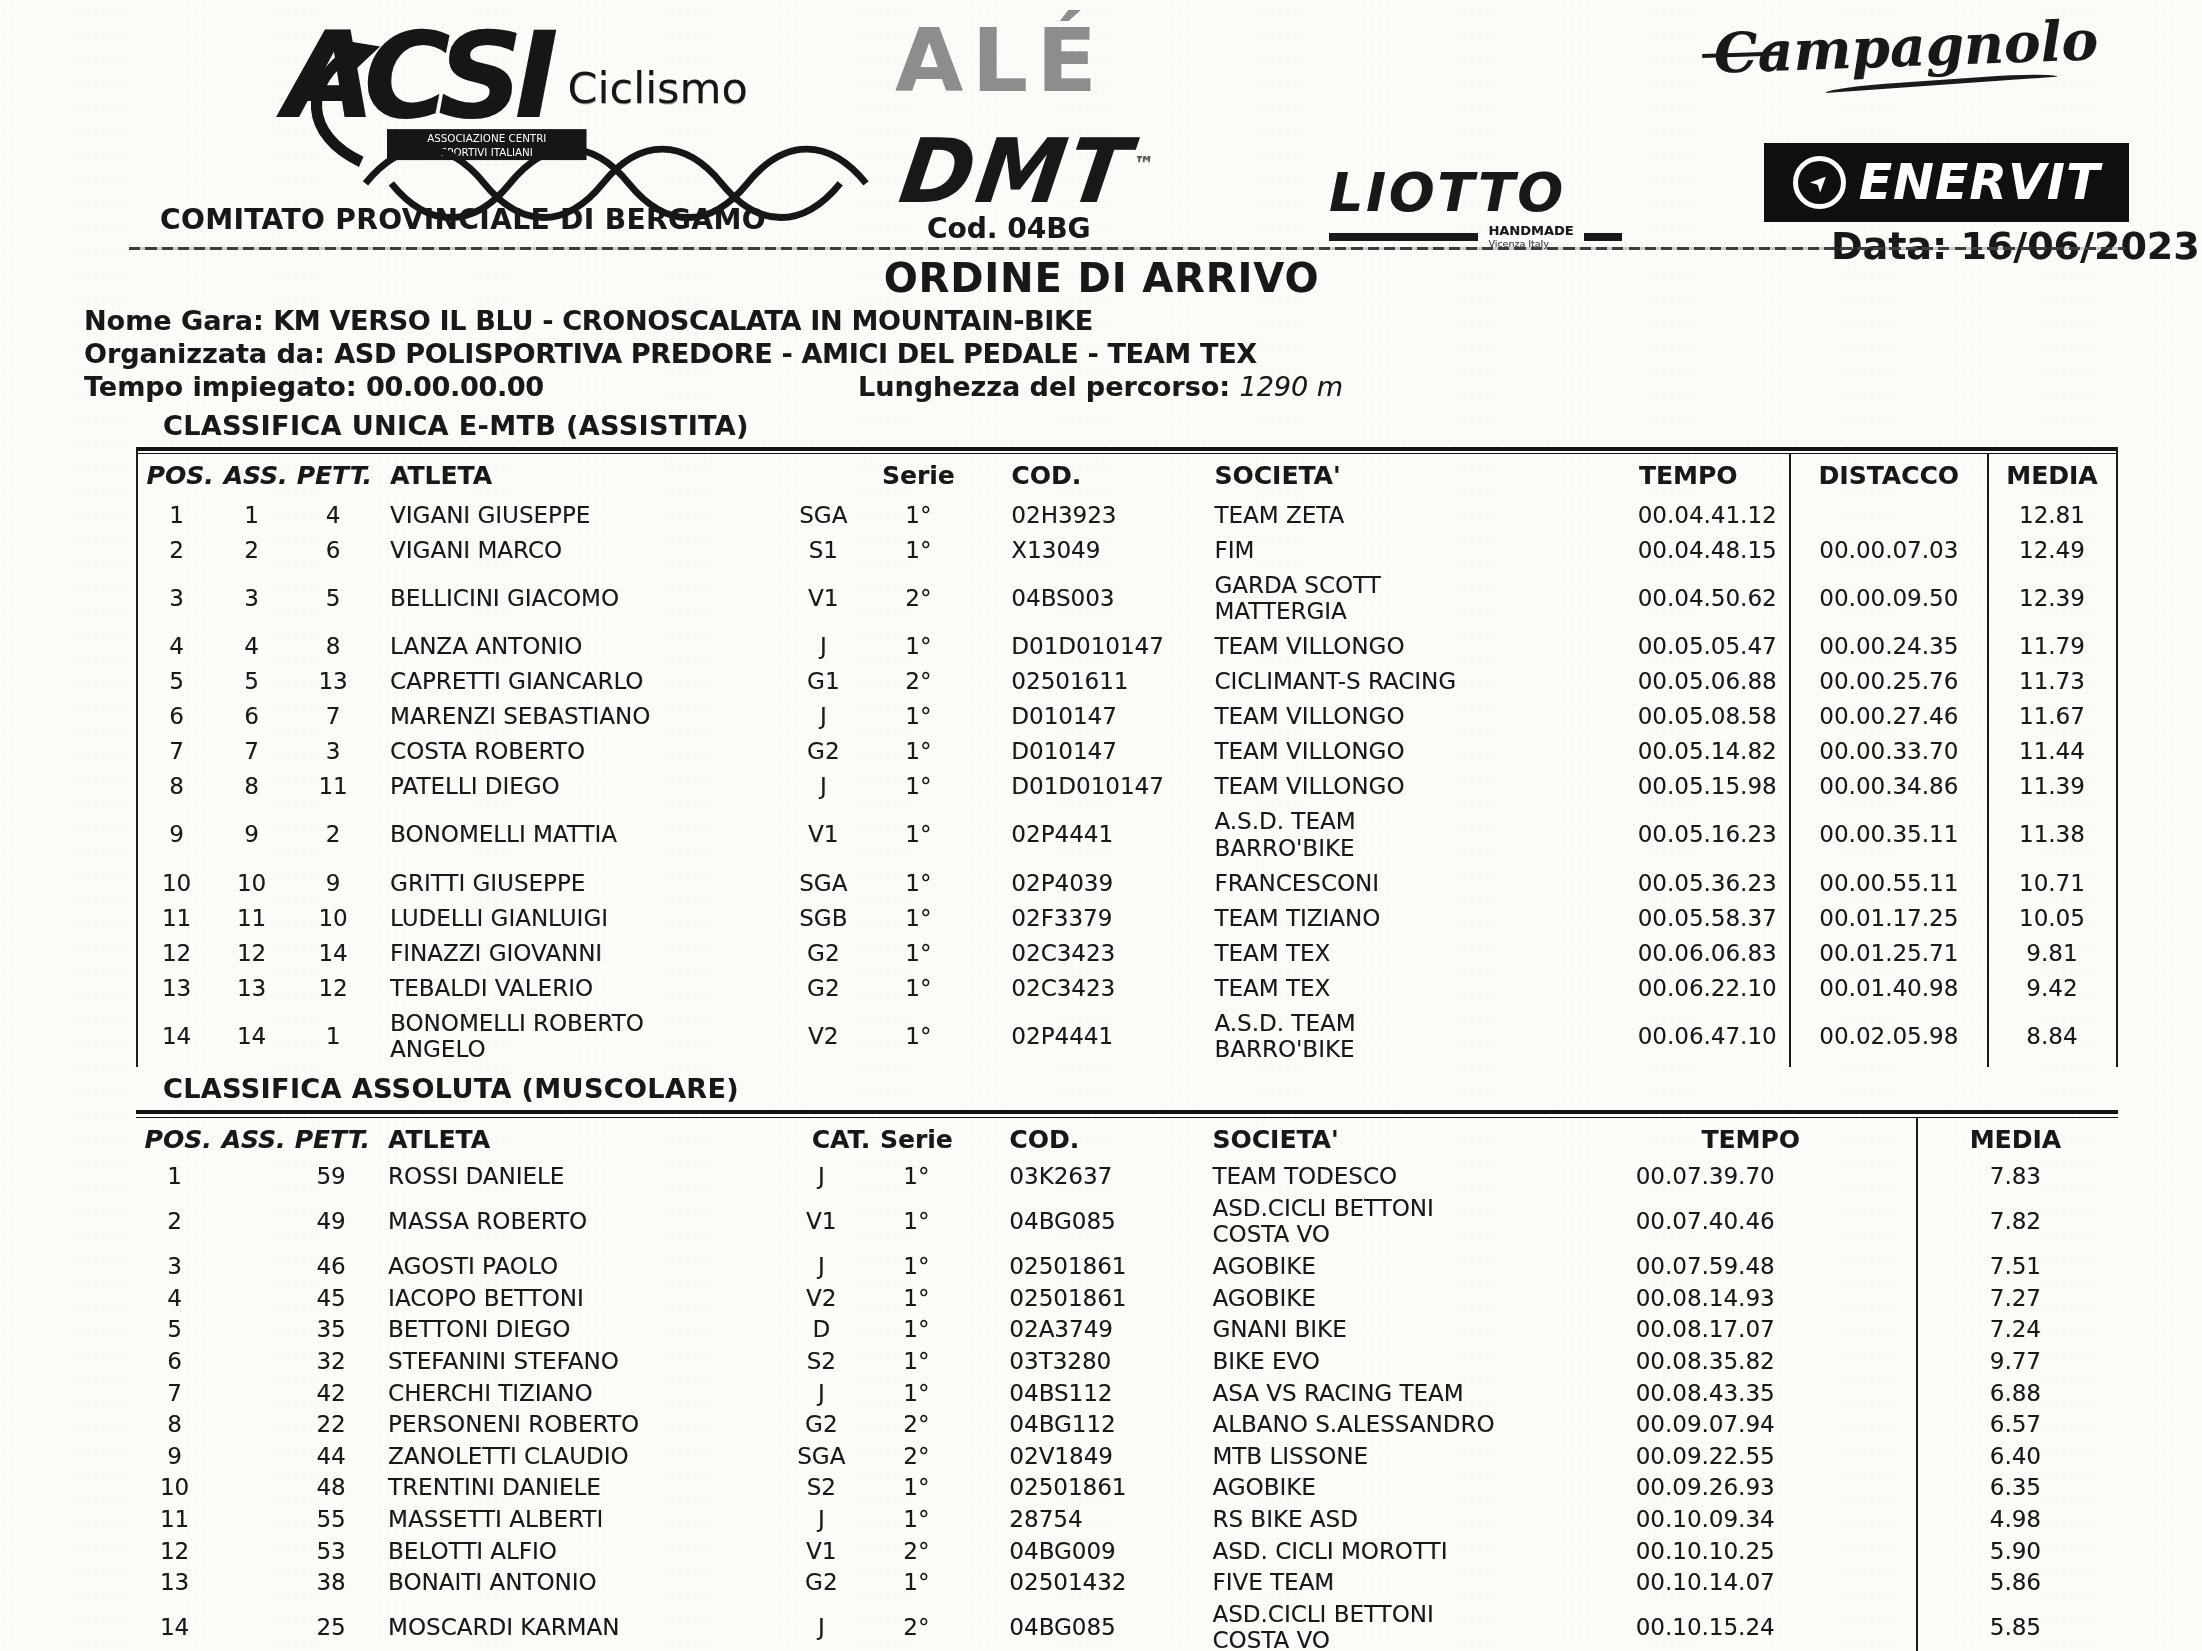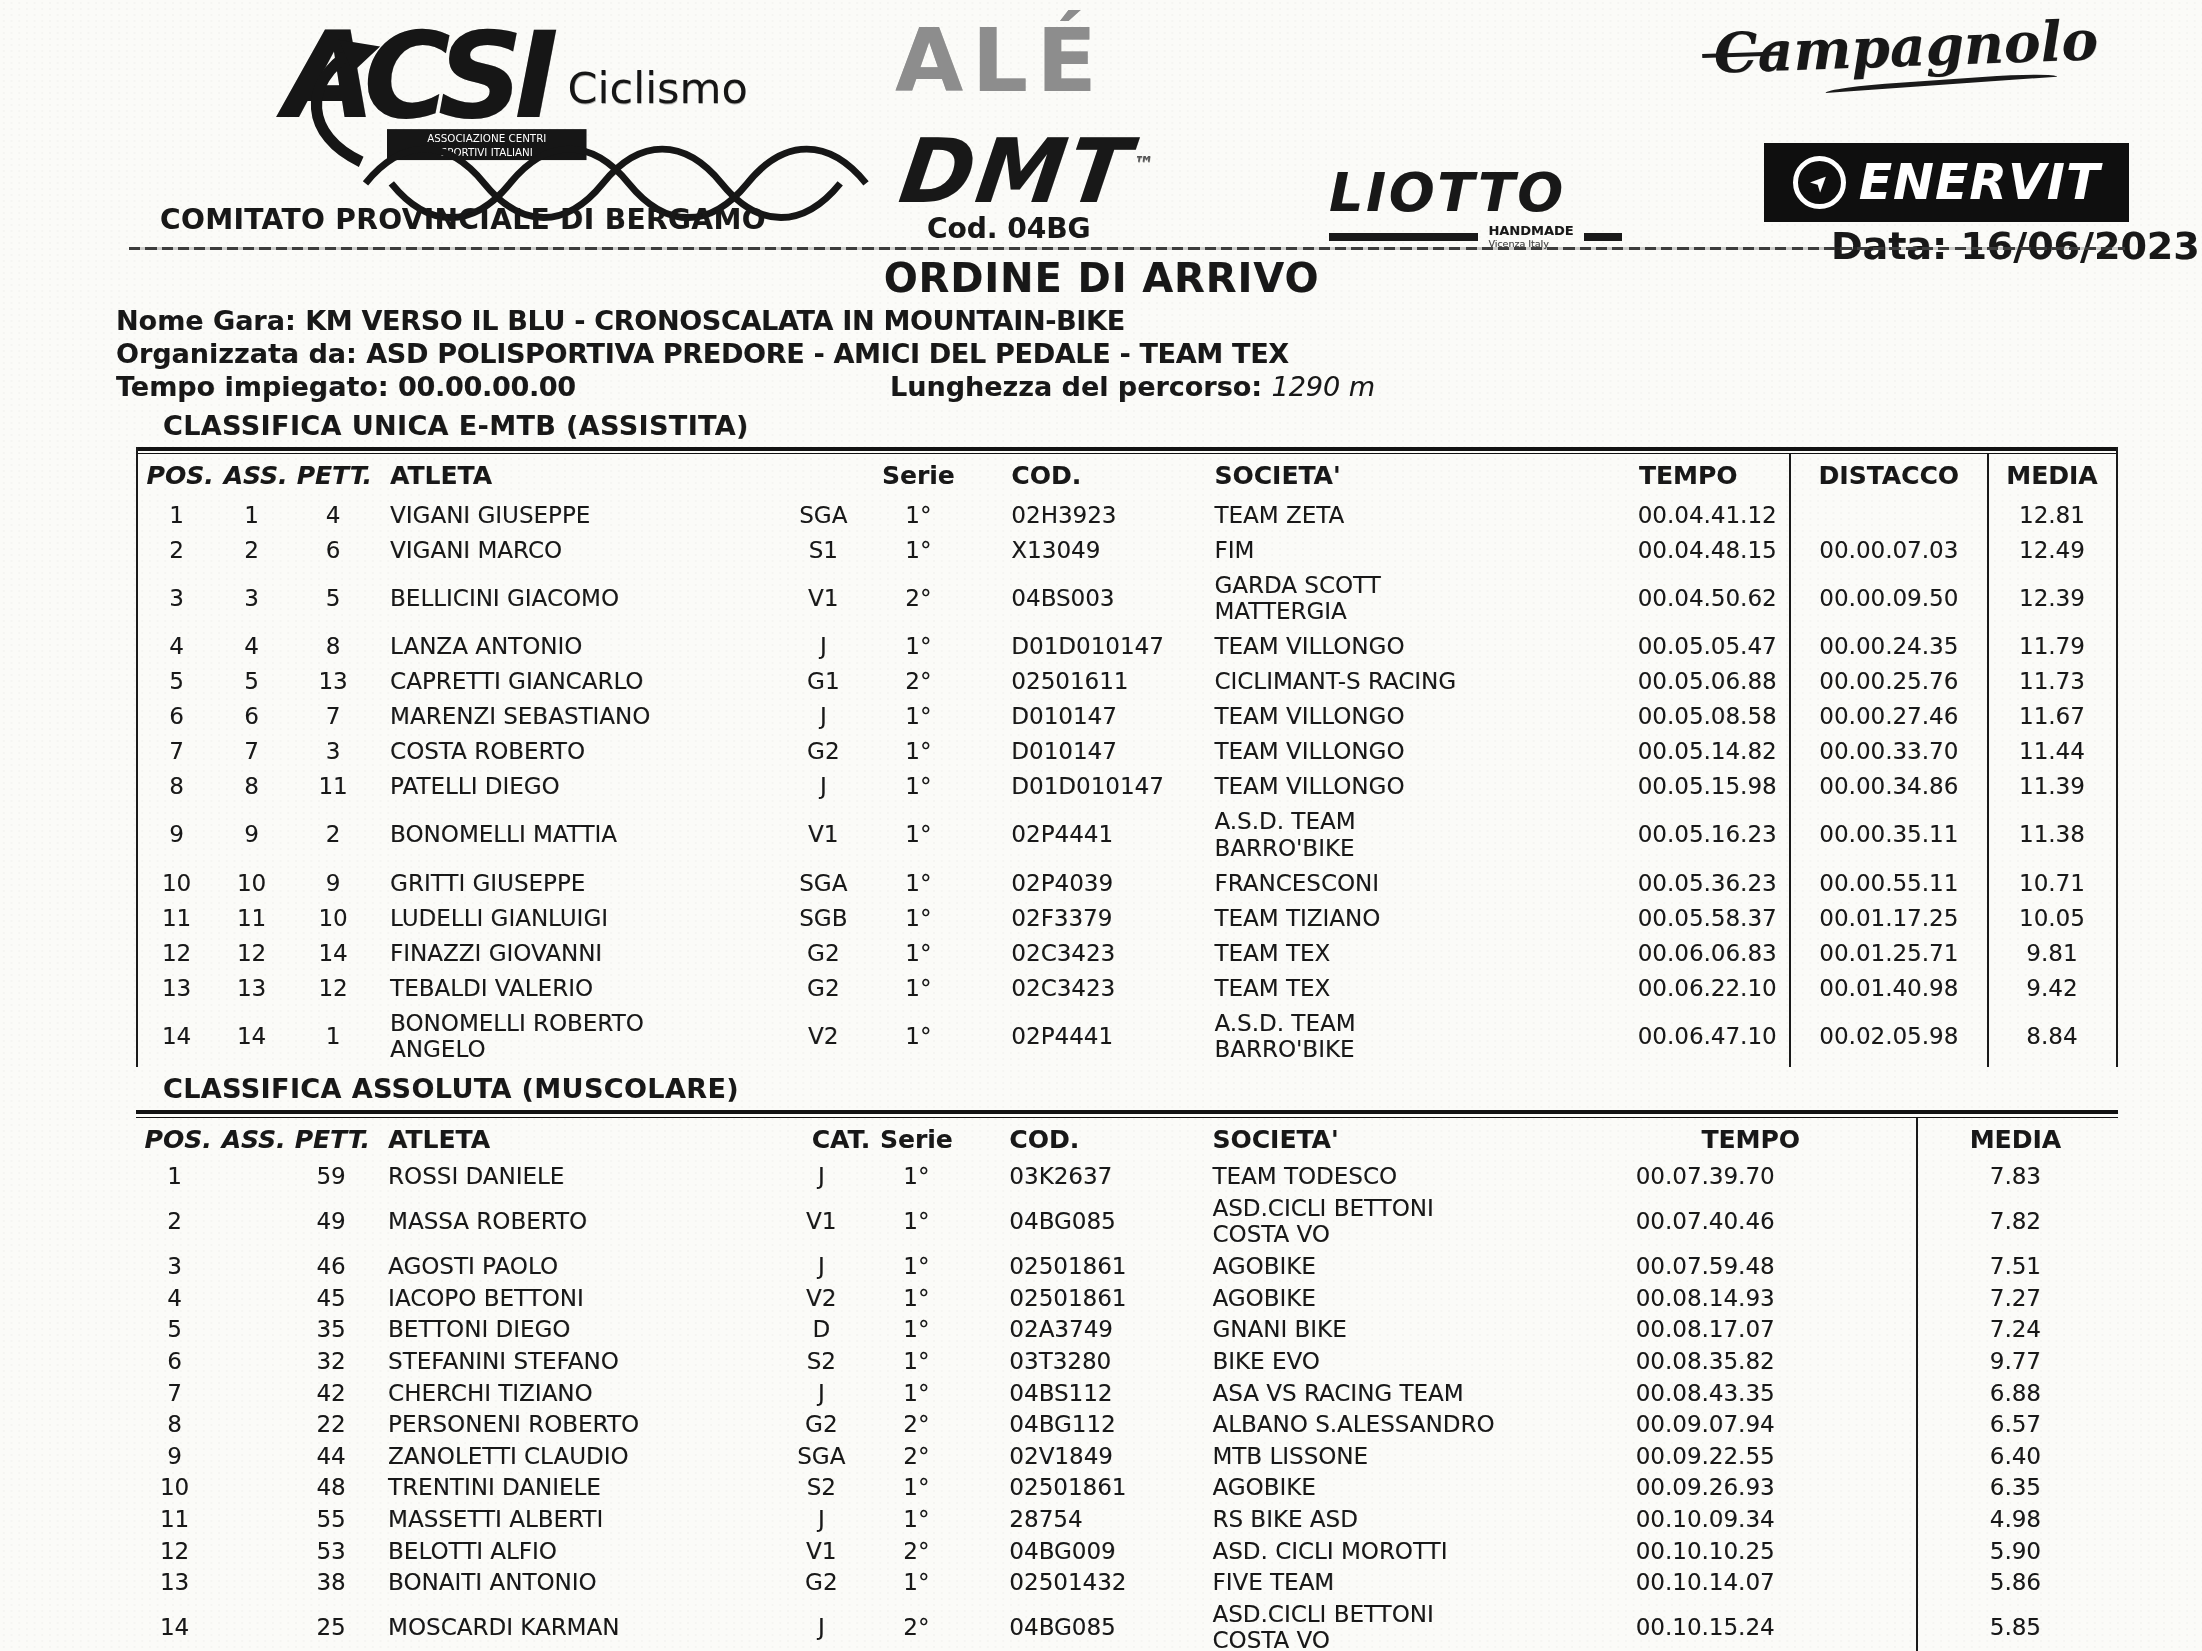--- a/index.html
+++ b/index.html
@@ -51,21 +51,21 @@
     display:flex; align-items:center; justify-content:center; gap:13px; }
   .enervit-ring { width:43px; height:43px; border:5.2px solid #fff; border-radius:50%;
     display:flex; align-items:center; justify-content:center; flex:0 0 auto; }
   .enervit-arrow { color:#fff; font-size:22.4px; transform:rotate(-45deg); line-height:1; }
   .enervit-txt { color:#fff; font-size:49px; font-weight:bold; font-style:italic; letter-spacing:0.9px; }
   .date-line { position:absolute; left:1831px; top:224px; font-size:38px; font-weight:bold; }
 
   
   .main { position:absolute; top:255px; left:0; width:2203px; }
   .title { text-align:center; font-size:40px; font-weight:bold; letter-spacing:0.9px; margin:0 0 3.4px 0; }
-  .info { margin-left:116px; font-size:27px; font-weight:bold; line-height:33px; }
+  .info { margin-left:84px; font-size:27px; font-weight:bold; line-height:33px; }
   .info .val { letter-spacing:-0.3px; }
   .info-row { display:flex; }
   .tempo-part { width:774px; }
   .lung-val { font-style:italic; font-weight:normal; }
   .sec-title { margin:5.2px 0 5.2px 163px; font-size:27px; font-weight:bold; letter-spacing:0.4px; line-height:33px; }
 
   .box1 { margin-left:136px; width:1982px; box-sizing:border-box;
     border-left:2.6px solid #1b1b1b; border-right:2.6px solid #1b1b1b; }
   .dbl { height:7.7px; border-top:4.3px solid #121212; border-bottom:1.7px solid #121212; box-sizing:border-box; }
   .dbl2 { margin-left:136px; width:1982px; height:7.7px; border-top:4.3px solid #121212; border-bottom:1.7px solid #121212; box-sizing:border-box; }

